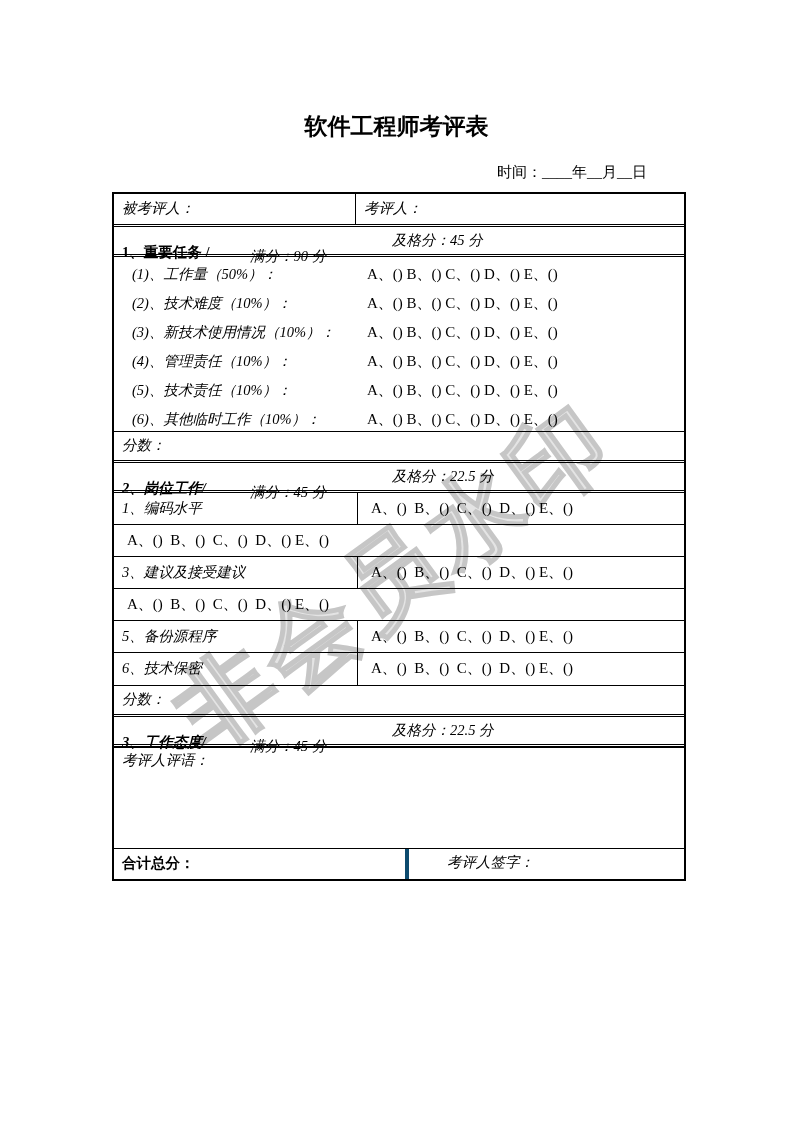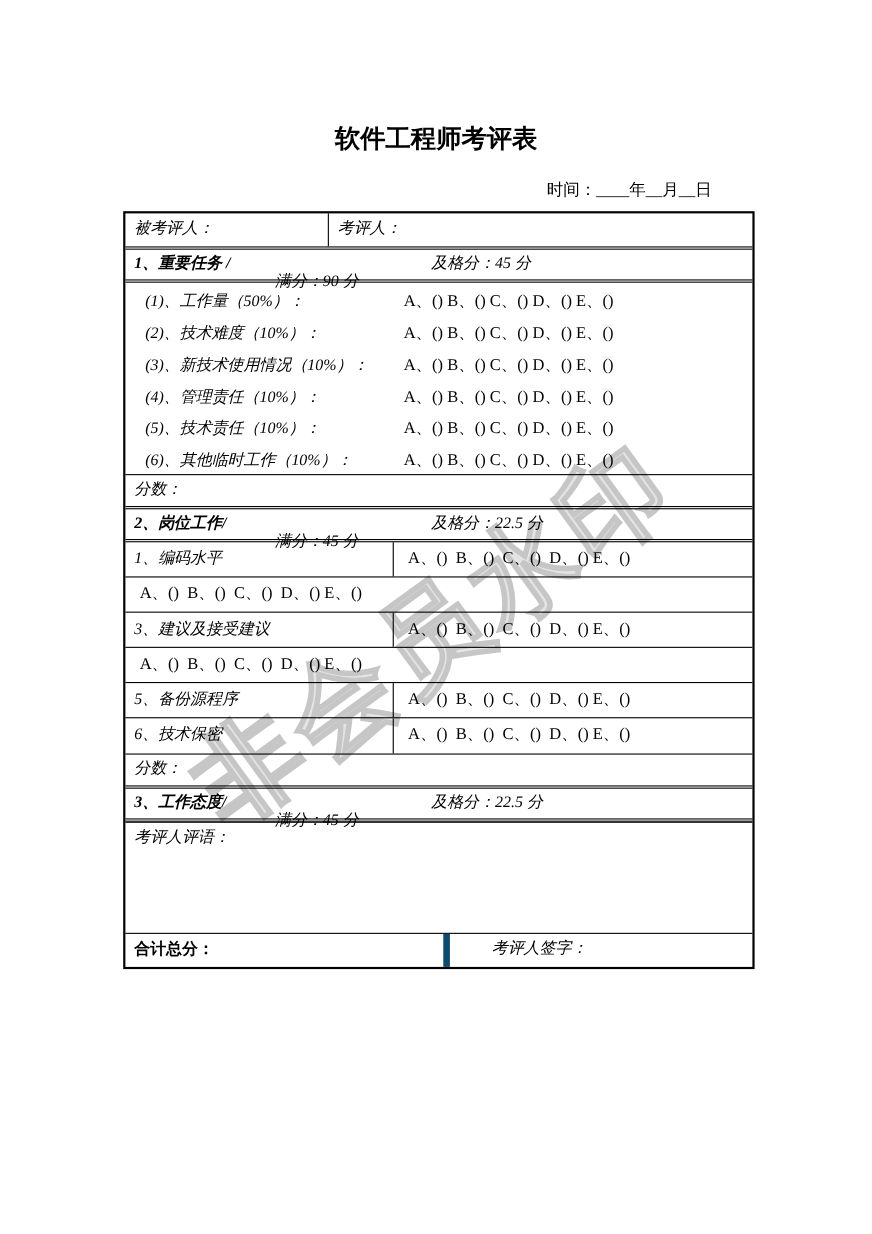--- a/index.html
+++ b/index.html
@@ -50,26 +50,26 @@
   }
   .row{position:relative;box-sizing:border-box;}
   .flex{display:flex;}
   .kai{font-style:italic;}
   .b{font-weight:bold;}
   .bi{font-weight:bold;font-style:italic;}
   .opts{font-size:15px;white-space:pre;}
 
   
   .r-people{height:30px;}
-  .r-people .lc{width:185px;border-right:1px solid #000;line-height:29px;padding-left:8px;box-sizing:border-box;}
+  .r-people .lc{width:242px;border-right:1px solid #000;line-height:29px;padding-left:8px;box-sizing:border-box;}
   .r-people .rc{flex:1;line-height:29px;padding-left:8px;}
 
   
   .sec{height:33px;border-top:3px double #000;border-bottom:3px double #000;line-height:26px;}
-  .sec .num{position:absolute;left:8px;top:0;line-height:26px;font-style:italic;}
+  .sec .num{position:absolute;left:8px;top:12px;line-height:26px;}
   .sec .fs{position:absolute;left:136px;top:16px;line-height:26px;}
   .sec .ps{position:absolute;left:278px;top:0;line-height:26px;font-style:italic;}
 
   
   .items1{height:174px;padding-top:3px;}
   .item-line{position:relative;height:29px;line-height:29px;}
   .item-line .lbl{position:absolute;left:18px;top:0;}
   .item-line .opts{position:absolute;left:253px;top:0;line-height:29px;}
 
   
@@ -82,21 +82,21 @@
   .r-duty .rc{flex:1;line-height:31px;padding-left:13px;}
 
   
   .r-mutual{height:27px;line-height:26px;padding-left:8px;}
 
   
   .r-comments{height:101px;border-top:1px solid #000;padding:3px 8px 0 8px;}
 
   
   .r-bottom{height:31px;border-top:1px solid #000;}
-  .r-bottom .lc{width:295px;border-right:6px solid #0c4a6e;line-height:29px;padding-left:8px;box-sizing:border-box;}
+  .r-bottom .lc{width:295px;border-right:4px solid #0c4a6e;line-height:29px;padding-left:8px;box-sizing:border-box;}
   .r-bottom .rc{flex:1;line-height:29px;padding-left:38px;font-family:Liberation Mono, monospace;}
 </style>
 </head>
 <body>
 
 <div class="page">
 
   <div class="watermark">非会员水印</div>
 
   <div class="title">软件工程师考评表</div>

